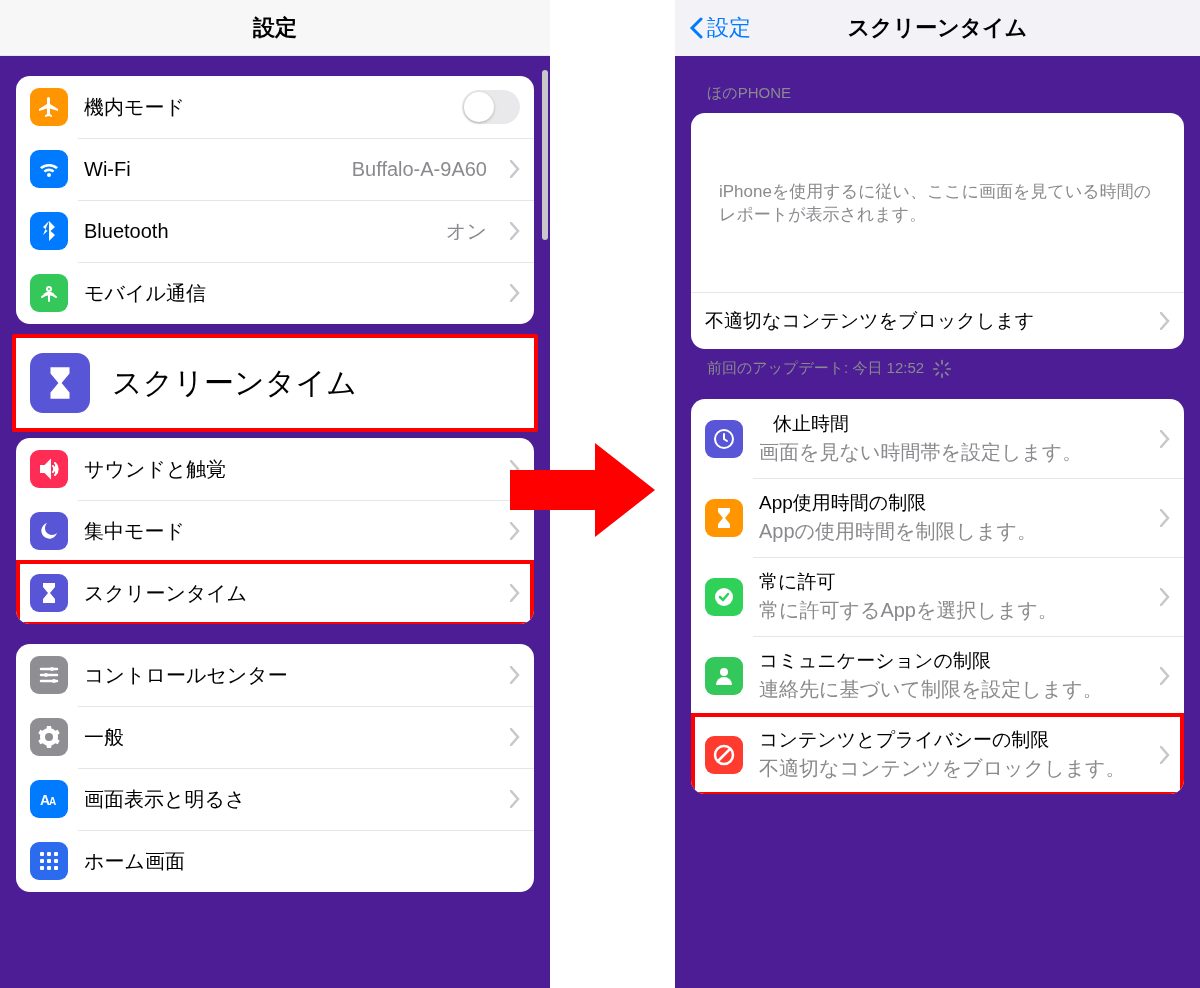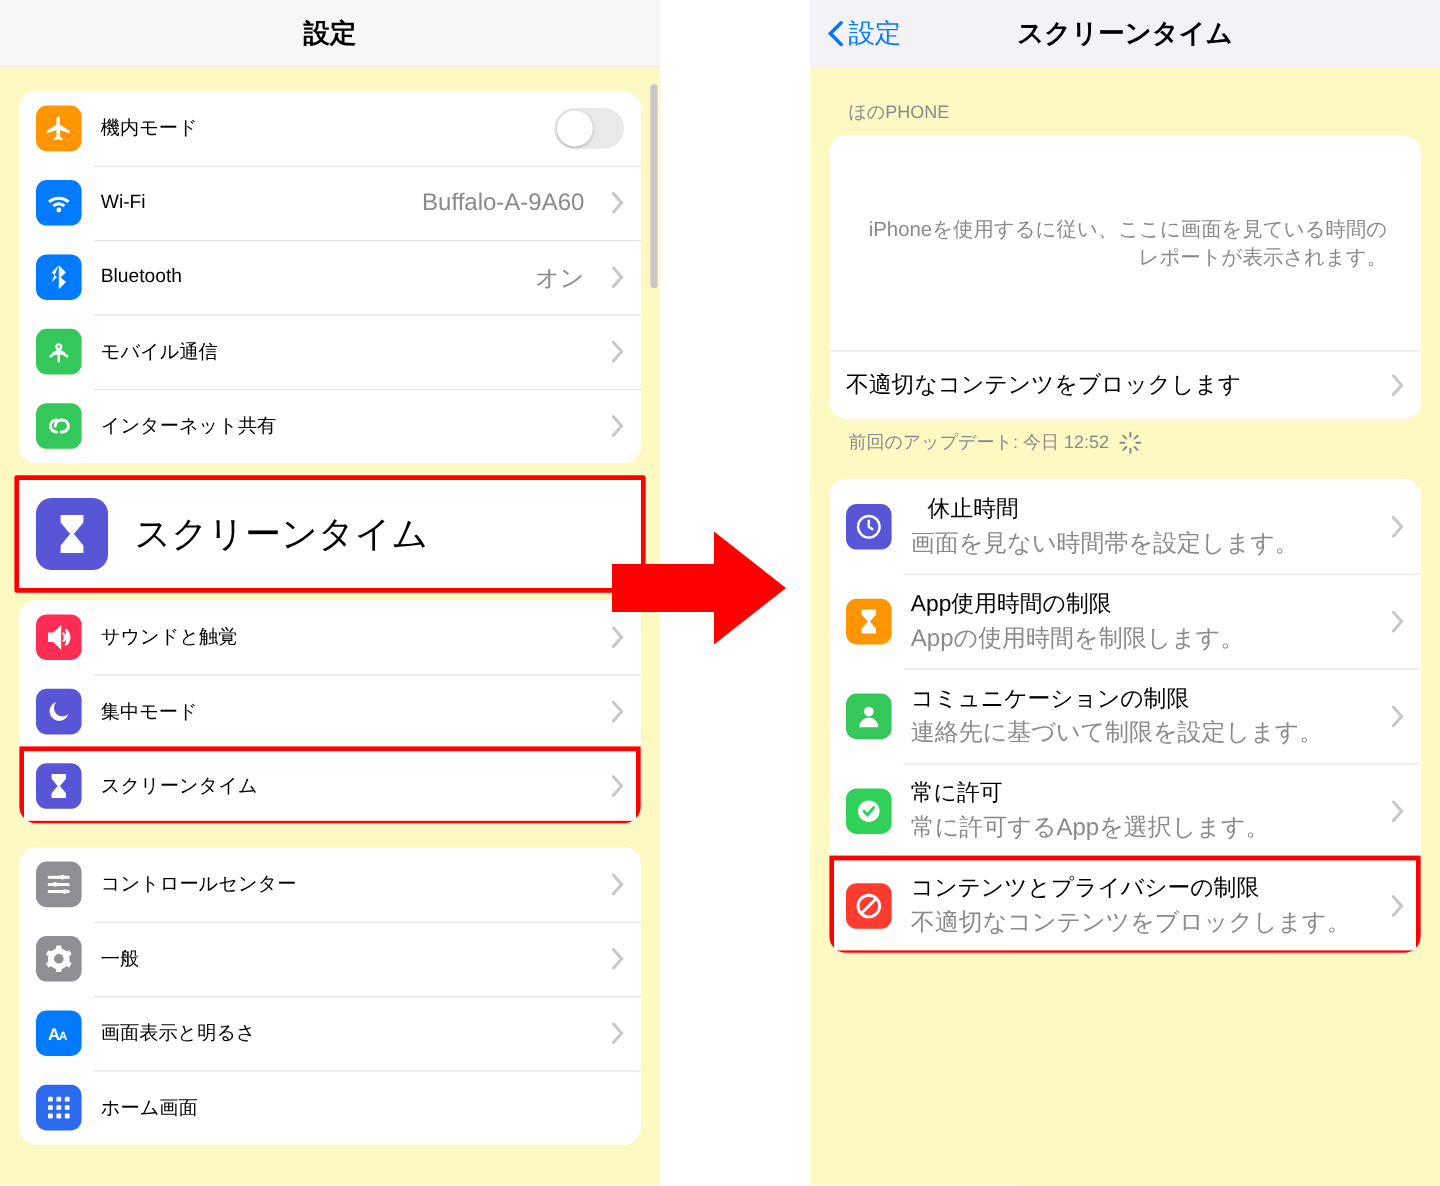--- a/index.html
+++ b/index.html
@@ -6,21 +6,21 @@
   body {
     font-family: -apple-system, "Hiragino Sans", "Hiragino Kaku Gothic ProN", sans-serif;
     background: #fff;
     width: 1200px;
     height: 988px;
     overflow: hidden;
     display: flex;
     position: relative;
   }
   .screen {
-    background: #fef9c3;
+    background: #4c1d95;
     position: relative;
     overflow: hidden;
   }
   .screen-left { width: 550px; height: 988px; }
   .screen-right { width: 525px; height: 988px; margin-left: 125px; }
   .nav {
     height: 56px;
     background: #f7f7f8;
     border-bottom: 1px solid rgba(0,0,0,.06);
     display: flex;
@@ -56,21 +56,21 @@
   .row.big { min-height: 90px; }
   .icon {
     width: 38px; height: 38px; border-radius: 9px;
     display: flex; align-items: center; justify-content: center;
     flex-shrink: 0; margin-right: 16px;
   }
   .icon.big { width: 60px; height: 60px; border-radius: 13px; margin-right: 22px; }
   .icon svg { width: 24px; height: 24px; fill: #fff; }
   .icon.big svg { width: 38px; height: 38px; }
   .label-wrap { flex: 1; display: flex; flex-direction: column; justify-content: center; }
-  .label { font-size: 16px; color: #000; }
+  .label { font-size: 20px; color: #000; }
   .label.big { font-size: 30px; font-weight: 400; }
   .sub { font-size: 20px; color: #8a8a8e; margin-top: 2px; }
   .value { font-size: 20px; color: #8a8a8e; margin-right: 23px; }
   .chevron {
     width: 10px; height: 18px; flex-shrink: 0;
   }
   .switch {
     width: 58px; height: 34px; background: #e9e9eb; border-radius: 17px;
     position: relative; flex-shrink: 0;
   }
@@ -81,21 +81,21 @@
   }
   .footer-note {
     font-size: 15px; color: #8a8a8e; margin: 10px 32px 0;
     display: flex; 
   }
   .spinner {
     width: 20px; height: 20px; margin-left: 8px;
   }
   .report-box {
     height: 180px; display: flex; align-items: center; justify-content: center;
-    padding: 20px 28px; color: #8a8a8e; font-size: 17px; text-align: right;
+    padding: 20px 28px; color: #8a8a8e; font-size: 17px; text-align: left;
     border-bottom: 1px solid #e5e5ea;
   }
   .scrollbar {
     position: absolute; right: 2px; top: 70px; width: 6px; height: 170px;
     background: #c7c7cc; border-radius: 3px;
   }
   .highlight-red { border: 4px solid #ff0000; margin: 0 12px; border-radius: 2px; }
   .highlight-row { position: relative; }
   .highlight-row::after {
     content: ""; position: absolute; inset: -2px 0; border: 4px solid #ff0000; pointer-events: none;
@@ -174,33 +174,20 @@
             <path d="M12 6a2 2 0 1 1 0 4 2 2 0 0 1 0-4zm-4.5 7.5a6.5 6.5 0 0 1 9 0M5 16a10 10 0 0 1 14 0M12 10v10" stroke="#fff" stroke-width="2" fill="none" stroke-linecap="round"></path>
           </svg>
       </div>
       <div class="label-wrap">
           <span class="label">モバイル通信</span>
         </div>
       <svg class="chevron" viewBox="0 0 10 18">
           <path d="M1 1l7 8-7 8" stroke="#c7c7cc" stroke-width="2.5" fill="none" stroke-linecap="round"></path>
         </svg>
     </div>
-    <div class="row">
-      <div class="icon c-green">
-        <svg viewBox="0 0 24 24">
-            <path d="M9 12a5 5 0 0 1 5-5h1a5 5 0 1 1 0 10h-1m-4 0a5 5 0 0 1-5-5 5 5 0 0 1 5-5" stroke="#fff" stroke-width="2.5" fill="none" stroke-linecap="round"></path>
-          </svg>
-      </div>
-      <div class="label-wrap">
-          <span class="label">インターネット共有</span>
-        </div>
-      <svg class="chevron" viewBox="0 0 10 18">
-          <path d="M1 1l7 8-7 8" stroke="#c7c7cc" stroke-width="2.5" fill="none" stroke-linecap="round"></path>
-        </svg>
-    </div>
   </div>
 
   <div class="highlight-red" style="margin-top:10px;">
     <div class="row big" style="background:#fff;">
       <div class="icon big c-indigo">
         <svg viewBox="0 0 24 24">
             <path d="M6 2h12v4l-5 6 5 6v4H6v-4l5-6-5-6z"></path>
           </svg>
       </div>
       <div class="label-wrap">
@@ -388,49 +375,49 @@
       </div>
       <div class="label-wrap">
         <span class="label" style="font-size:19px;">App使用時間の制限</span>
         <span class="sub">Appの使用時間を制限します。</span>
       </div>
       <svg class="chevron" viewBox="0 0 10 18">
           <path d="M1 1l7 8-7 8" stroke="#c7c7cc" stroke-width="2.5" fill="none" stroke-linecap="round"></path>
         </svg>
     </div>
     <div class="row">
+      <div class="icon c-green2">
+        <svg viewBox="0 0 24 24">
+            <circle cx="12" cy="12" r="9" fill="#fff"></circle>
+            <path d="M8 12l3 3 5-6" stroke="#30d158" stroke-width="2.5" fill="none" stroke-linecap="round"></path>
+          </svg>
+      </div>
+      <div class="label-wrap">
+        <span class="label" style="font-size:19px;">常に許可</span>
+        <span class="sub">常に許可するAppを選択します。</span>
+      </div>
+      <svg class="chevron" viewBox="0 0 10 18">
+          <path d="M1 1l7 8-7 8" stroke="#c7c7cc" stroke-width="2.5" fill="none" stroke-linecap="round"></path>
+        </svg>
+    </div>
+    <div class="row">
       <div class="icon c-green">
         <svg viewBox="0 0 24 24">
             <circle cx="12" cy="8" r="4"></circle>
             <path d="M4 21a8 8 0 0 1 16 0z"></path>
           </svg>
       </div>
       <div class="label-wrap">
         <span class="label" style="font-size:19px;">コミュニケーションの制限</span>
         <span class="sub">連絡先に基づいて制限を設定します。</span>
       </div>
       <svg class="chevron" viewBox="0 0 10 18">
           <path d="M1 1l7 8-7 8" stroke="#c7c7cc" stroke-width="2.5" fill="none" stroke-linecap="round"></path>
         </svg>
     </div>
-    <div class="row">
-      <div class="icon c-green2">
-        <svg viewBox="0 0 24 24">
-            <circle cx="12" cy="12" r="9" fill="#fff"></circle>
-            <path d="M8 12l3 3 5-6" stroke="#30d158" stroke-width="2.5" fill="none" stroke-linecap="round"></path>
-          </svg>
-      </div>
-      <div class="label-wrap">
-        <span class="label" style="font-size:19px;">常に許可</span>
-        <span class="sub">常に許可するAppを選択します。</span>
-      </div>
-      <svg class="chevron" viewBox="0 0 10 18">
-          <path d="M1 1l7 8-7 8" stroke="#c7c7cc" stroke-width="2.5" fill="none" stroke-linecap="round"></path>
-        </svg>
-    </div>
     <div class="row highlight-row">
       <div class="icon c-red">
         <svg viewBox="0 0 24 24">
             <circle cx="12" cy="12" r="9" fill="none" stroke="#fff" stroke-width="2.5"></circle>
             <line x1="6" y1="18" x2="18" y2="6" stroke="#fff" stroke-width="2.5"></line>
           </svg>
       </div>
       <div class="label-wrap">
         <span class="label" style="font-size:19px;">コンテンツとプライバシーの制限</span>
         <span class="sub">不適切なコンテンツをブロックします。</span>

